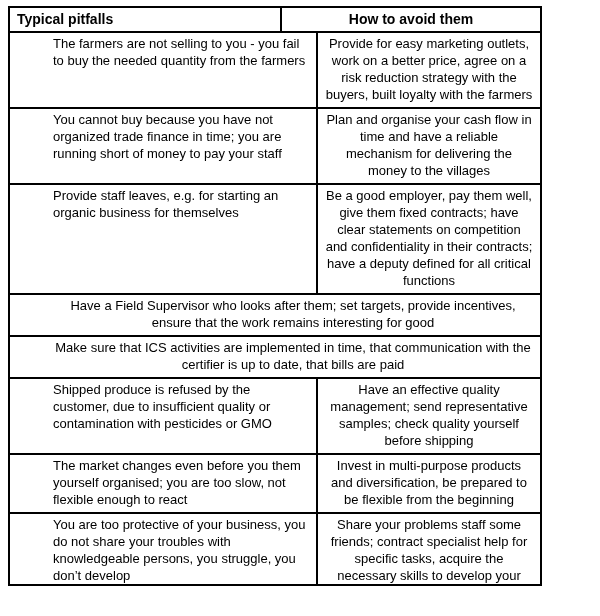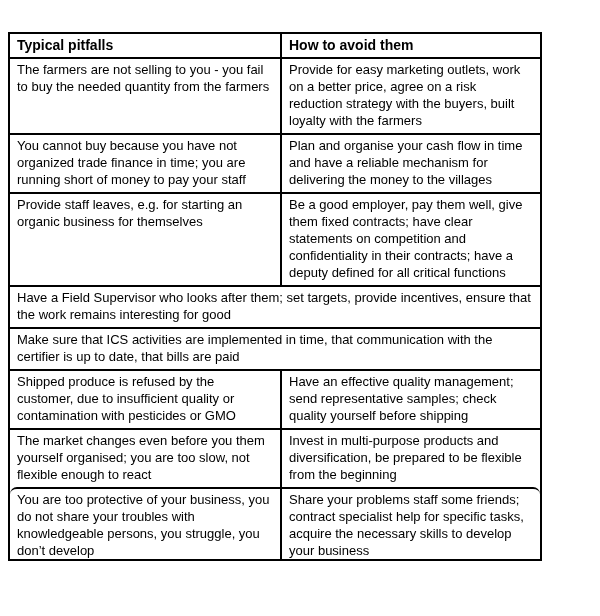--- a/index.html
+++ b/index.html
@@ -21,56 +21,56 @@
     overflow: hidden;
   }
   .pitfalls-table {
     position: absolute;
     left: 8px;
     top: 6px;
     width: 534px;
     box-sizing: border-box;
     border: 2px solid #000000;
     background: #ffffff;
-    margin-top: 26px;
   }
   .row {
     display: flex;
     align-items: stretch;
   }
   .pitfalls-table > .row + .row {
     border-top: 2px solid #000000;
+    padding-left: 36px;
   }
   .cell {
     box-sizing: border-box;
     padding: 2px 7px 4px 7px;
     font-size: 13px;
     line-height: 17px;
     color: #000000;
   }
   .cell.left {
     flex: 0 0 272px;
     width: 272px;
     border-right: 2px solid #000000;
   }
   .cell.right {
     flex: 1;
+    text-align: center;
   }
   .row.header .cell {
     font-weight: bold;
     font-size: 14px;
     line-height: 17px;
     padding-top: 3px;
     padding-bottom: 3px;
   }
   
   .pitfalls-table > .row:last-child {
     height: 70px;
     overflow: hidden;
-    border-radius: 7px;
   }
 </style>
 </head>
 <body>
 
 <div class="page">
   <div class="pitfalls-table">
     <div class="row header">
       <div class="cell left">Typical pitfalls</div>
       <div class="cell right">How to avoid them</div>

